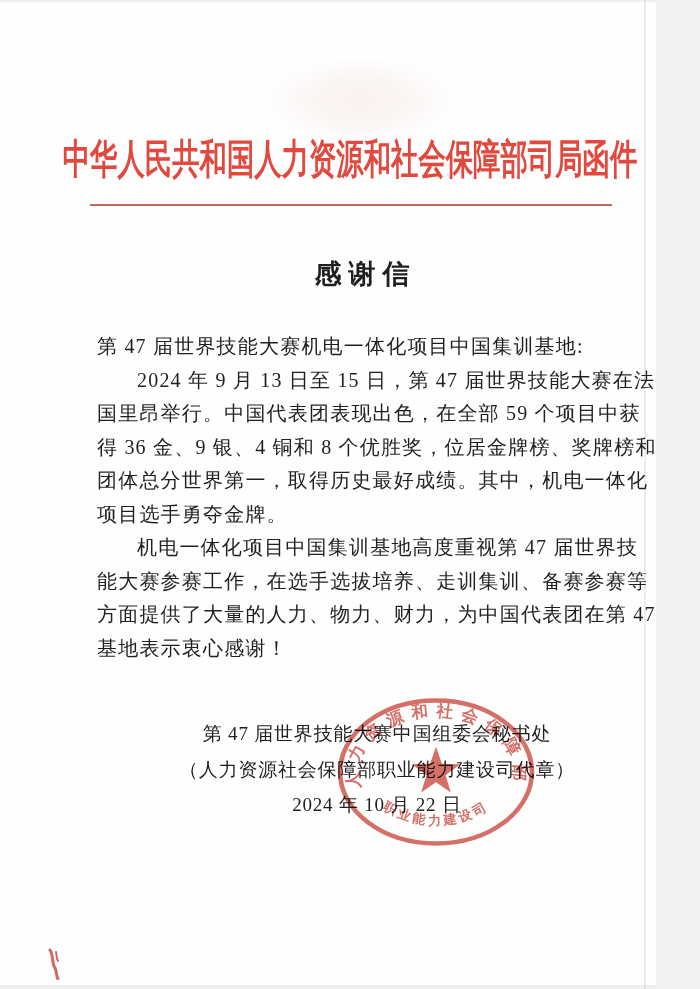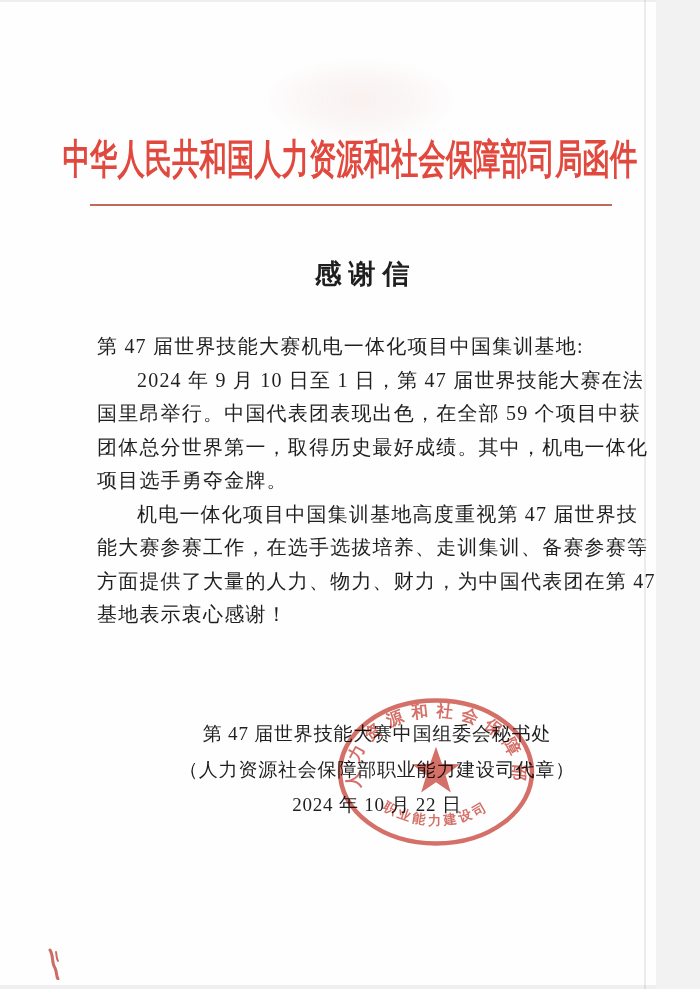--- a/index.html
+++ b/index.html
@@ -116,22 +116,23 @@
 
   <div class="masthead">
     <div class="masthead-text">中华人民共和国人力资源和社会保障部司局函件</div>
   </div>
   <div class="red-rule"></div>
 
   <h1 class="letter-title">感谢信</h1>
 
   <div class="body-text">
     <div class="line">第 47 届世界技能大赛机电一体化项目中国集训基地:</div>
-    <div class="line indent">2024 年 9 月 10 日至 1 日，第 47 届世界技能大赛在法</div>
+    <div class="line indent">2024 年 9 月 13 日至 15 日，第 47 届世界技能大赛在法</div>
     <div class="line">国里昂举行。中国代表团表现出色，在全部 59 个项目中获</div>
+    <div class="line">得 36 金、9 银、4 铜和 8 个优胜奖，位居金牌榜、奖牌榜和</div>
     <div class="line">团体总分世界第一，取得历史最好成绩。其中，机电一体化</div>
     <div class="line">项目选手勇夺金牌。</div>
     <div class="line indent">机电一体化项目中国集训基地高度重视第 47 届世界技</div>
     <div class="line">能大赛参赛工作，在选手选拔培养、走训集训、备赛参赛等</div>
     <div class="line">方面提供了大量的人力、物力、财力，为中国代表团在第 47</div>
     <div class="line">基地表示衷心感谢！</div>
   </div>
 
   <div class="signature">
     <div>第 47 届世界技能大赛中国组委会秘书处</div>

